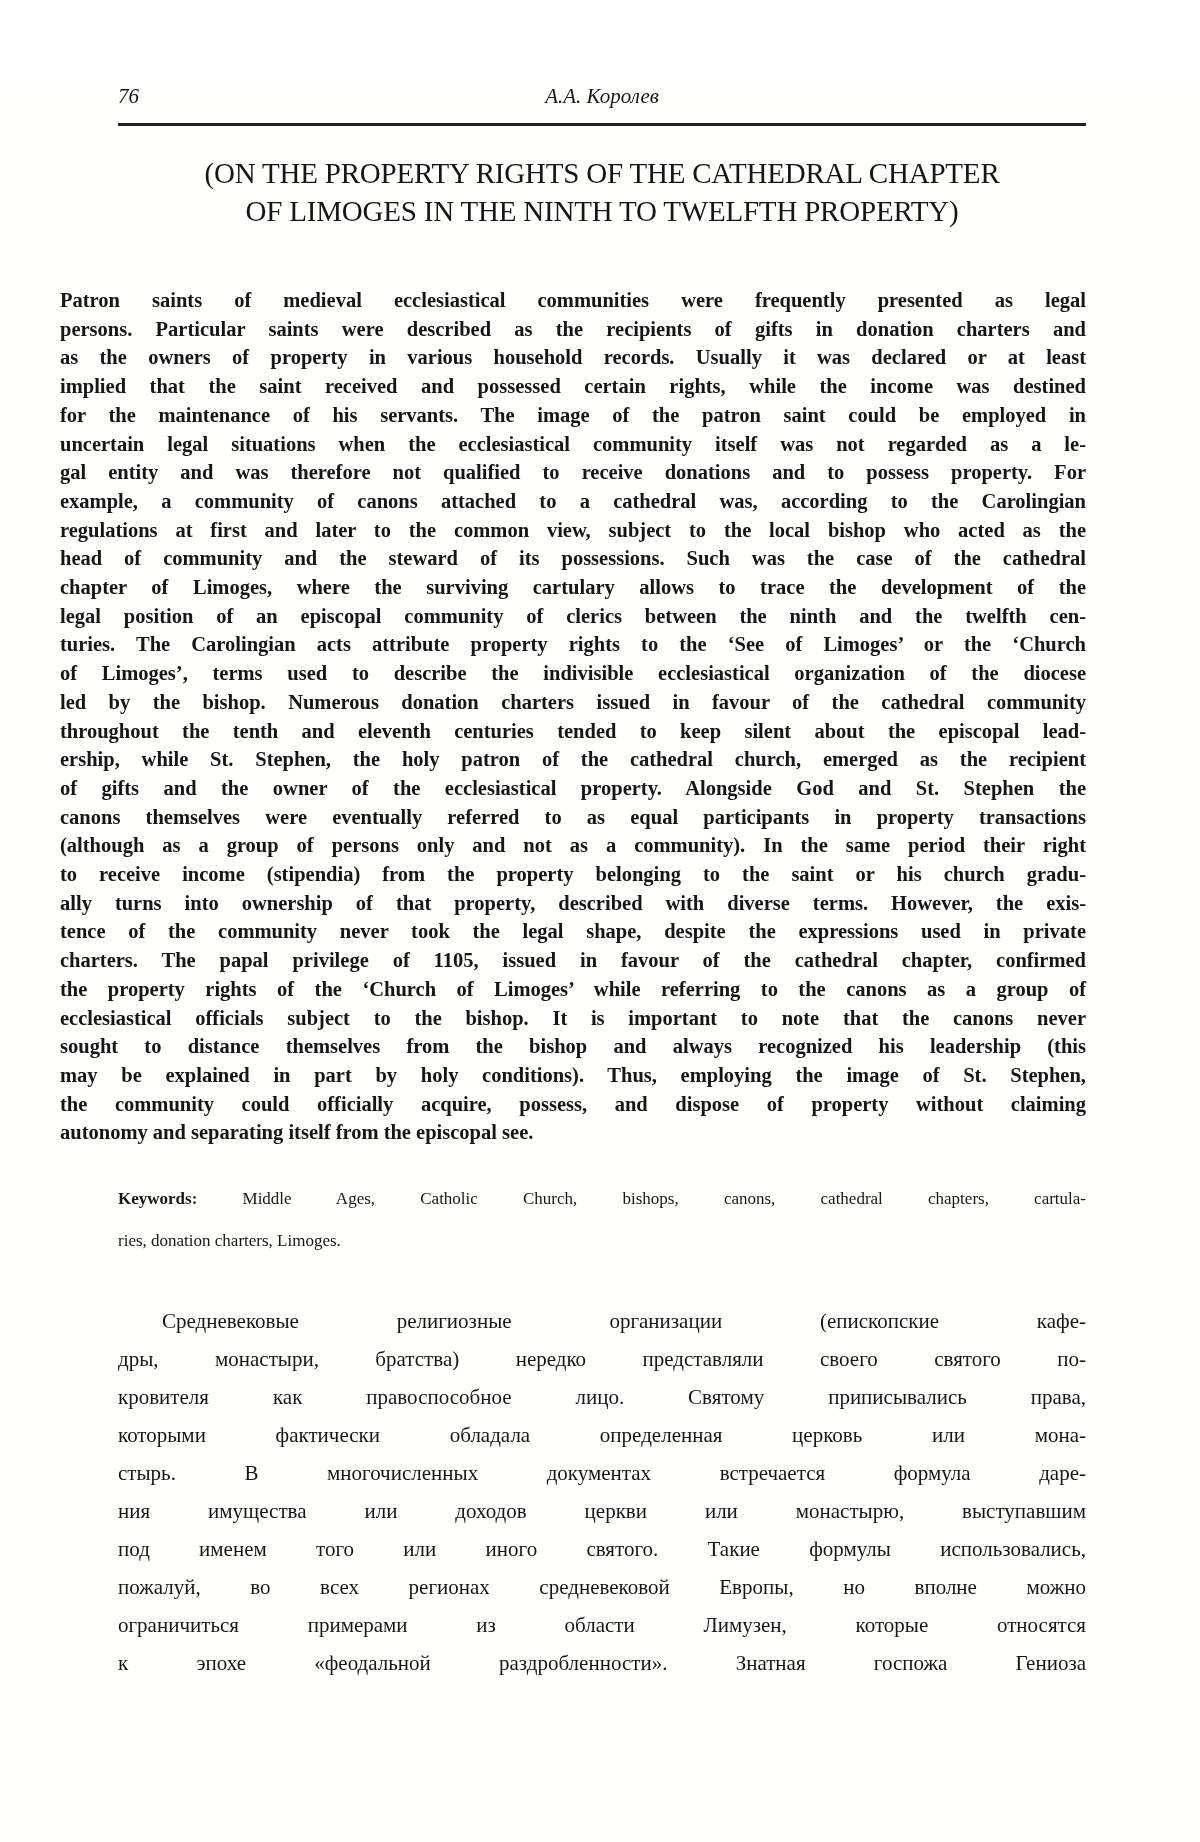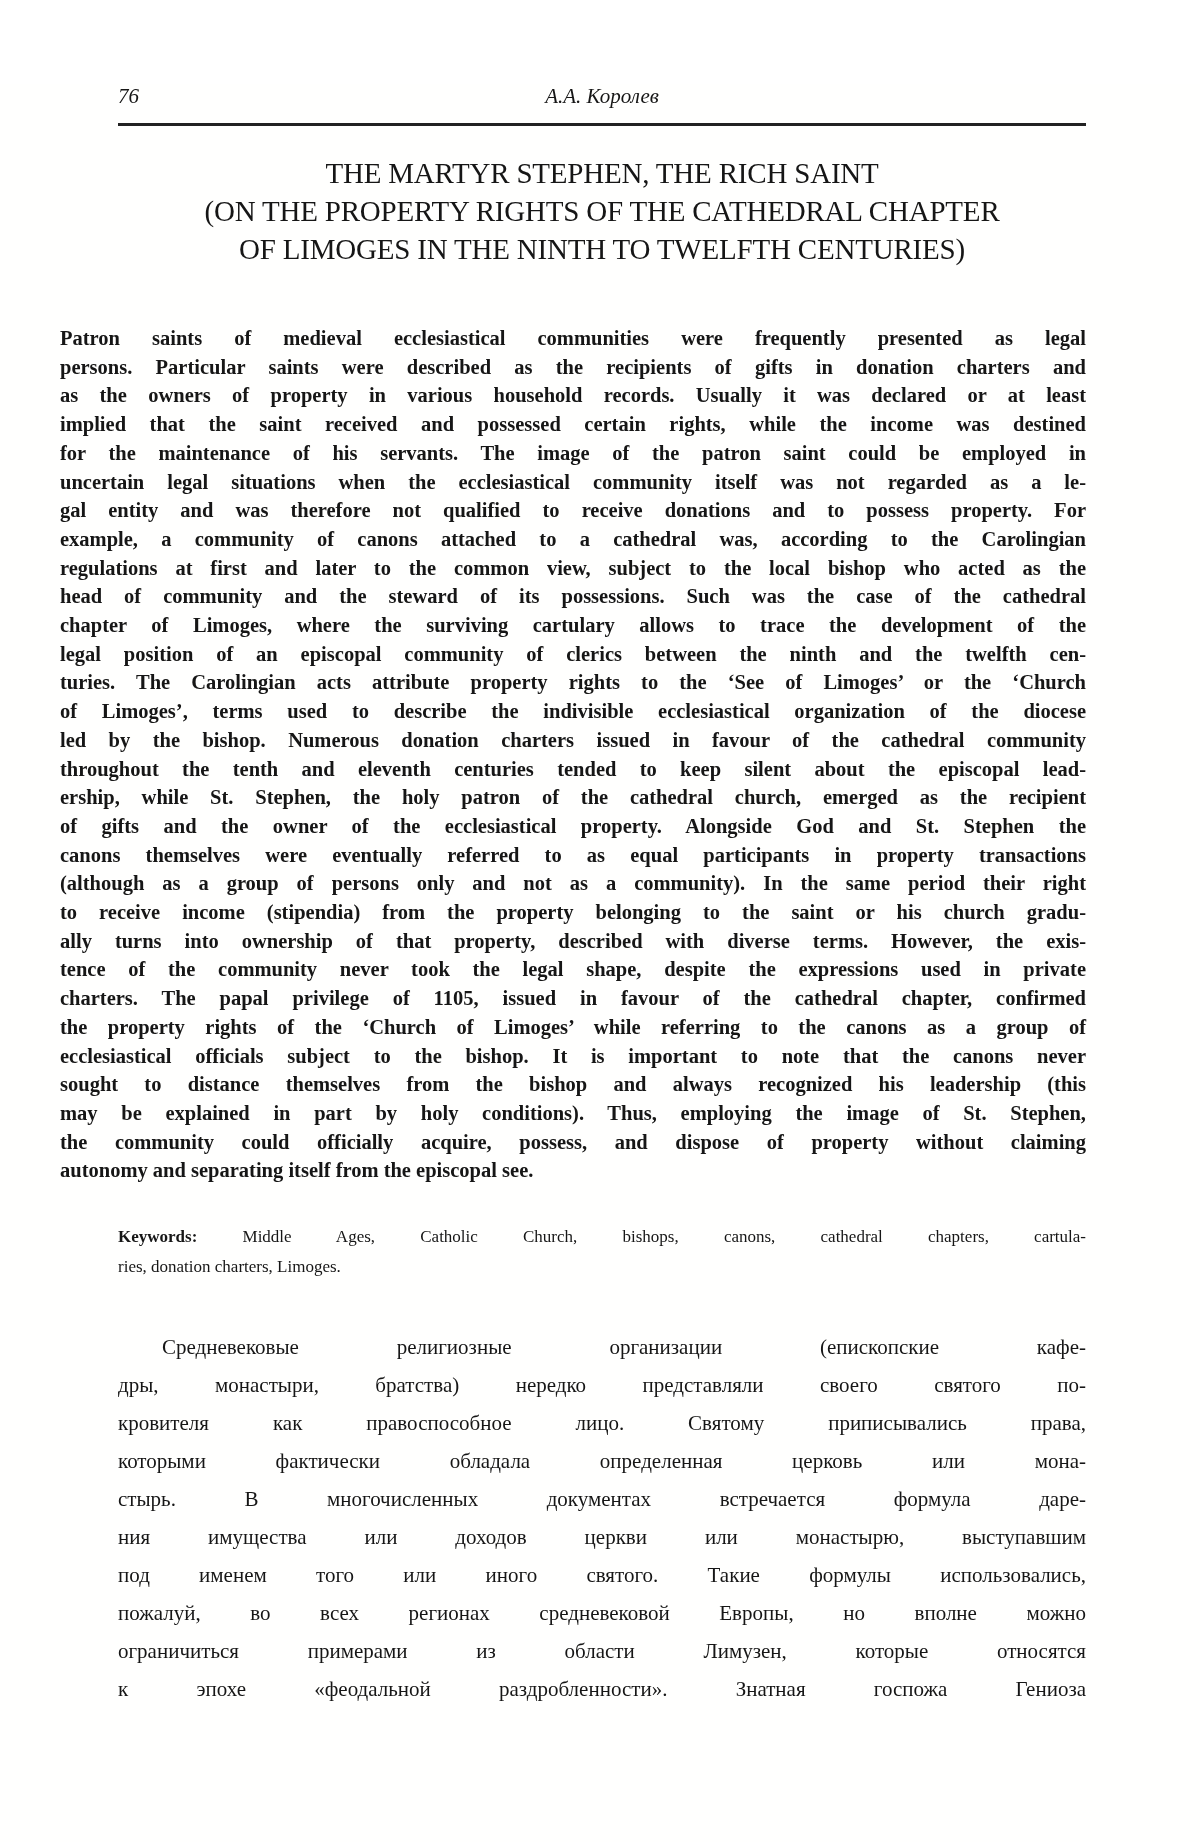--- a/index.html
+++ b/index.html
@@ -48,21 +48,21 @@
     text-align-last: justify;
   }
   .abstract .line:last-child { text-align-last: left; }
 
   .keywords {
     margin: 37px 114px 0 118px;
     font-size: 17px;
     line-height: 29.5px;
   }
   .kw-line1 { text-align: justify; text-align-last: justify; }
-  .kw-line2 { text-align: left; }
+  .kw-line2 { text-align: left; margin-top: 12px; }
   .kw-label { font-weight: bold; }
 
   .body-ru {
     margin: 47px 114px 0 118px;
     font-size: 21px;
     line-height: 38px;
   }
   .body-ru .line:first-child { text-indent: 44px; }
 </style>
 </head>
@@ -71,23 +71,22 @@
 <div class="page">
 
   <div class="running-header">
     <span class="page-number">76</span>
     <span class="running-author">А.А. Королев</span>
   </div>
 
   <div class="header-rule"></div>
 
   <div class="article-title">
-      <div class="title-line">THE MARTYR STEPHEN, THE RICH SAINT</div>
       <div class="title-line">(ON THE PROPERTY RIGHTS OF THE CATHEDRAL CHAPTER</div>
-      <div class="title-line">OF LIMOGES IN THE NINTH TO TWELFTH CENTURIES)</div>
+      <div class="title-line">OF LIMOGES IN THE NINTH TO TWELFTH PROPERTY)</div>
     </div>
 
   <div class="abstract">
       <div class="line">Patron saints of medieval ecclesiastical communities were frequently presented as legal</div>
       <div class="line">persons. Particular saints were described as the recipients of gifts in donation charters and</div>
       <div class="line">as the owners of property in various household records. Usually it was declared or at least</div>
       <div class="line">implied that the saint received and possessed certain rights, while the income was destined</div>
       <div class="line">for the maintenance of his servants. The image of the patron saint could be employed in</div>
       <div class="line">uncertain legal situations when the ecclesiastical community itself was not regarded as a le-</div>
       <div class="line">gal entity and was therefore not qualified to receive donations and to possess property. For</div>

